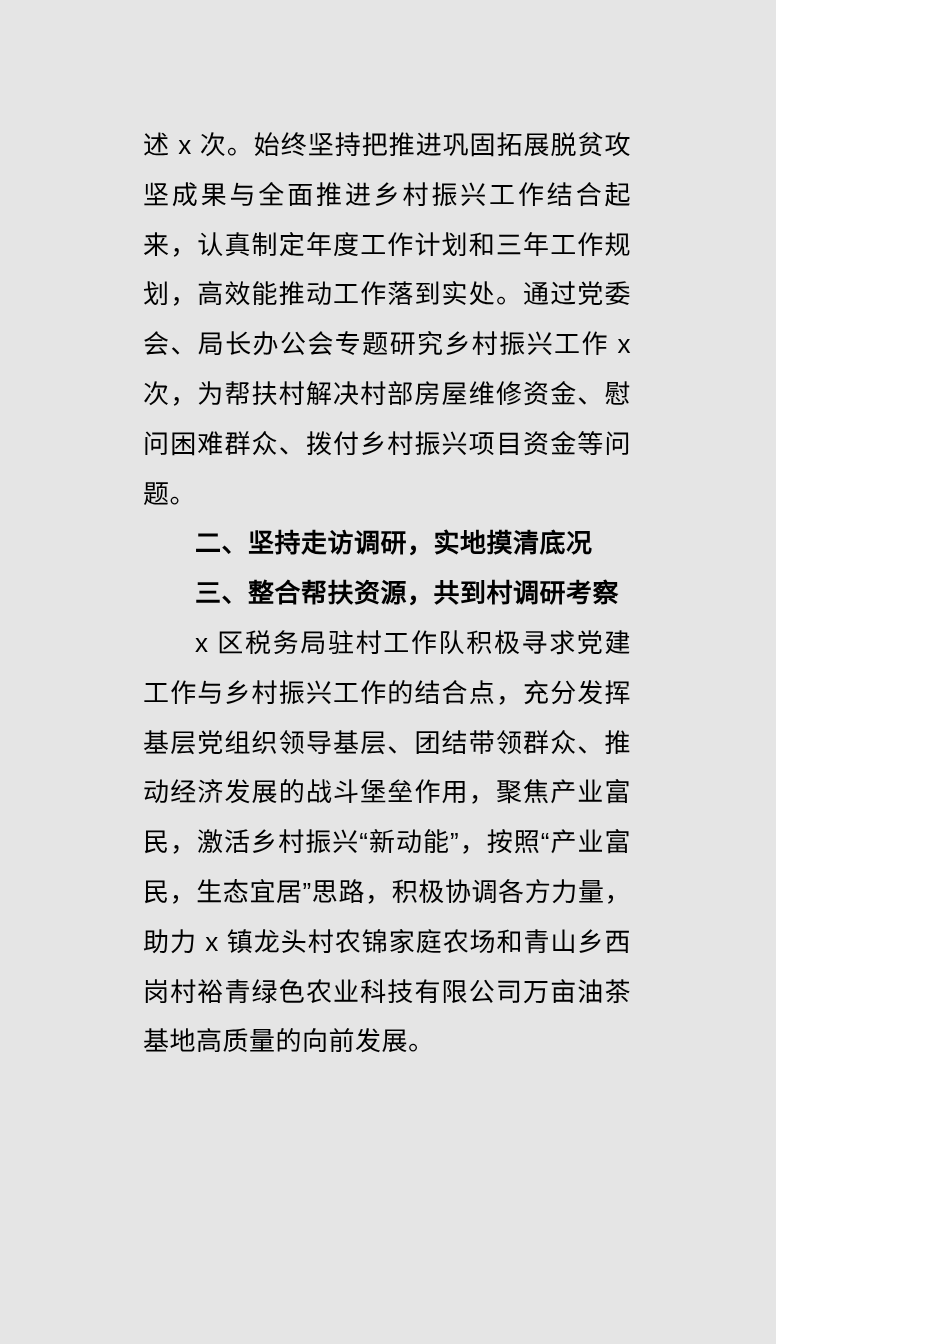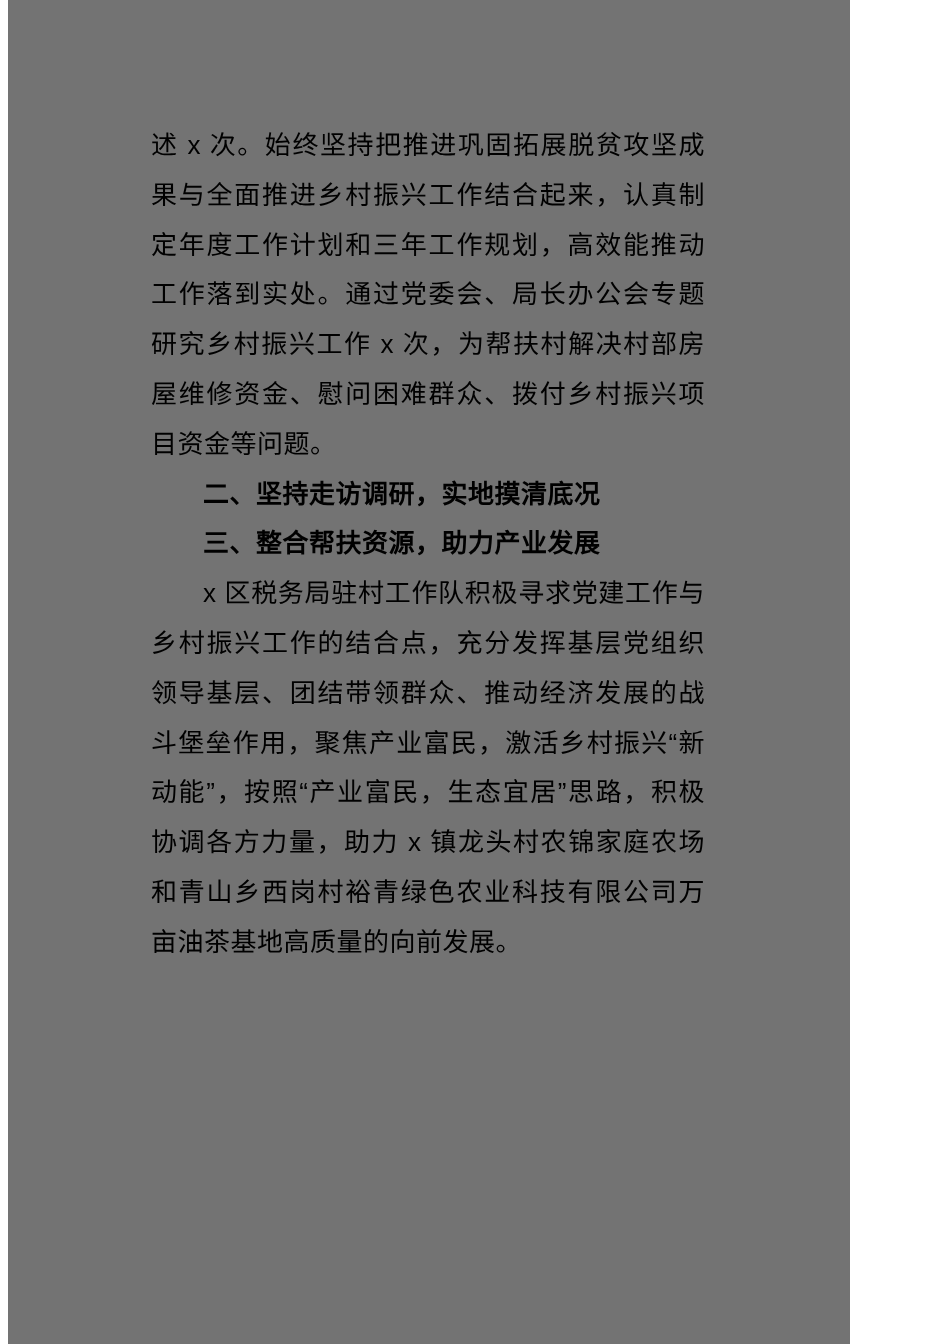--- a/index.html
+++ b/index.html
@@ -9,24 +9,23 @@
   }
   body {
     width: 950px;
     height: 1344px;
     background: #ffffff;
     overflow: hidden;
     font-family: "Liberation Sans", sans-serif;
   }
   .page {
     position: relative;
-    width: 842px;
+    width: 776px;
     height: 1344px;
-    background: #737373;
-    margin-left: 8px;
+    background: #e5e5e5;
   }
   .doc-body {
     box-sizing: border-box;
     padding: 121px 145px 0 143px;
     color: #000000;
   }
   .doc-body p {
     margin: 0;
     padding: 0;
     font-size: 26px;
@@ -44,16 +43,16 @@
     text-align: right;
   }
 </style>
 </head>
 <body>
 
 <div class="page">
   <div class="doc-body">
     <p class="para">述 x 次。始终坚持把推进巩固拓展脱贫攻坚成果与全面推进乡村振兴工作结合起来，认真制定年度工作计划和三年工作规划，高效能推动工作落到实处。通过党委会、局长办公会专题研究乡村振兴工作 x 次，为帮扶村解决村部房屋维修资金、慰问困难群众、拨付乡村振兴项目资金等问题。</p>
     <p class="heading">二、坚持走访调研，实地摸清底况</p>
-    <p class="heading">三、整合帮扶资源，助力产业发展</p>
+    <p class="heading">三、整合帮扶资源，共到村调研考察</p>
     <p class="para para-indent">x 区税务局驻村工作队积极寻求党建工作与乡村振兴工作的结合点，充分发挥基层党组织领导基层、团结带领群众、推动经济发展的战斗堡垒作用，聚焦产业富民，激活乡村振兴“新动能”，按照“产业富民，生态宜居”思路，积极协调各方力量，助力 x 镇龙头村农锦家庭农场和青山乡西岗村裕青绿色农业科技有限公司万亩油茶基地高质量的向前发展。</p>
   </div>
 </div>
 
 </body></html>

